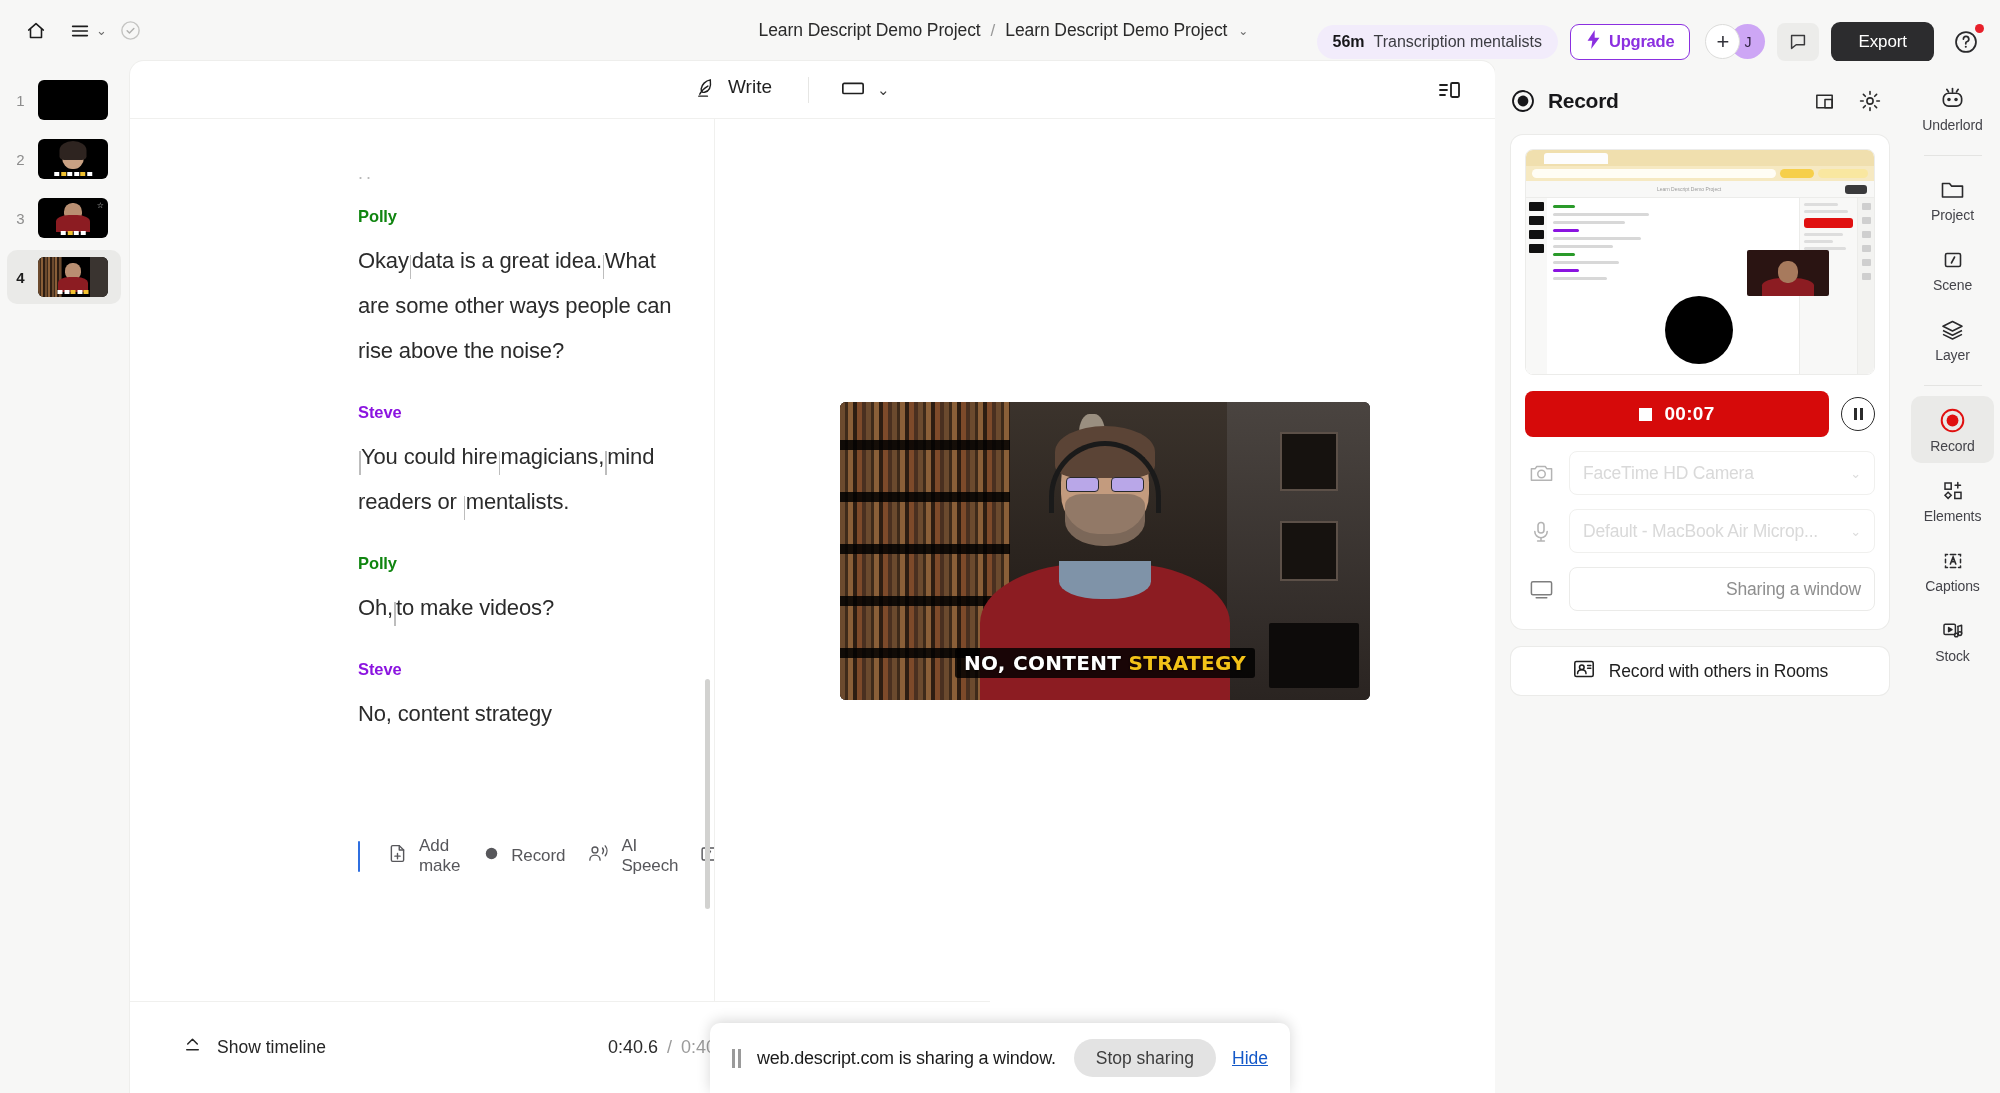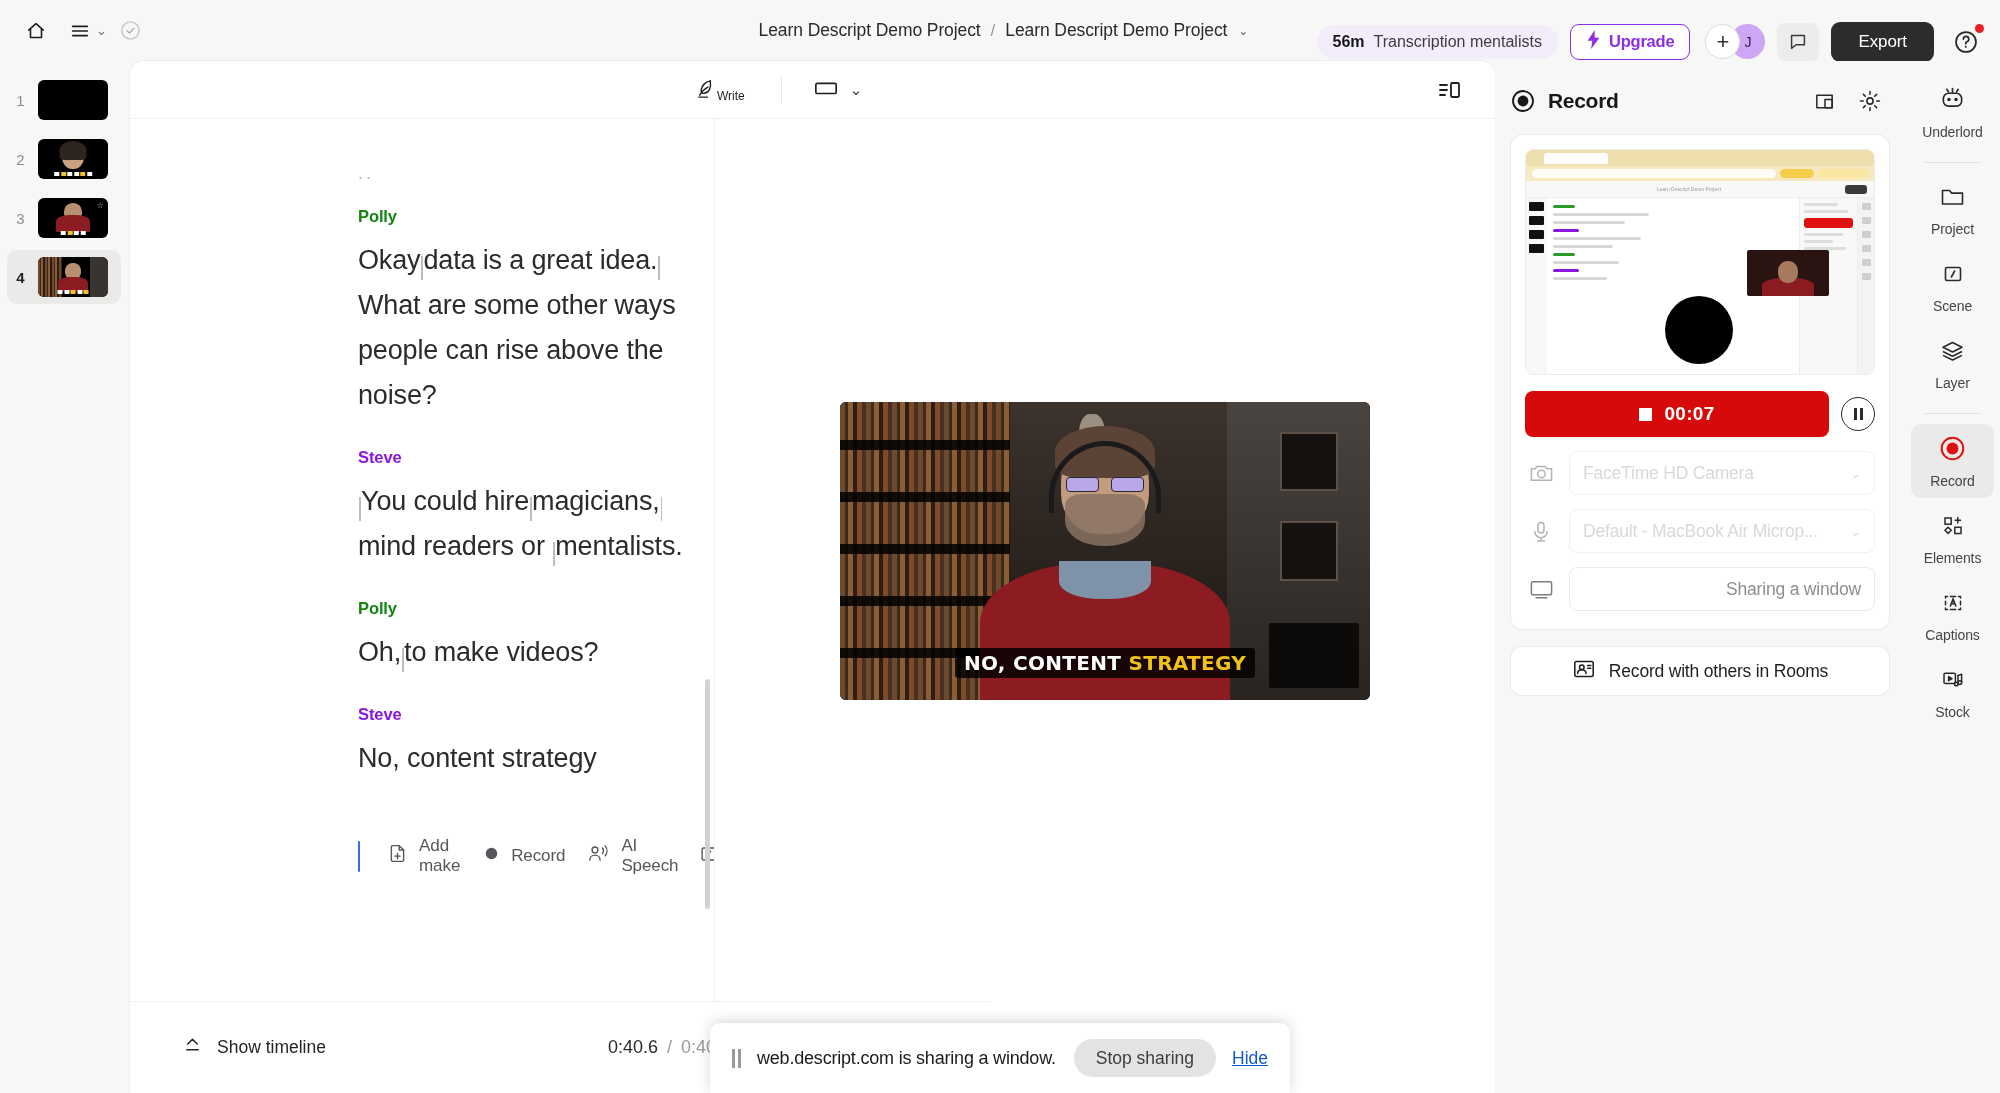--- a/index.html
+++ b/index.html
@@ -98,39 +98,39 @@
   .editor-card {
     position: absolute; left: 130px; top: 61px; right: 505px; bottom: 0;
     background: #ffffff; border-radius: 14px 14px 0 0;
     box-shadow: 0 0 0 1px #eeeeec;
   }
   .editor-toolbar {
     height: 58px; display: flex; align-items: center; position: relative;
     border-bottom: 1px solid #f0f0ee;
   }
   .write-btn {
-    display: flex; align-items: flex-end; padding: 7px 14px; border-radius: 8px;
-    cursor: pointer; margin-left: 550px; color: #1f1f1f; font-size: 12px;
+    display: flex; align-items: flex-start; gap: 11px; padding: 7px 14px; border-radius: 8px;
+    cursor: pointer; margin-left: 550px; color: #1f1f1f; font-size: 19px;
   }
   .tb-divider { width: 1px; height: 26px; background: #e6e6e4; margin: 0 22px; }
   .ratio-btn { display: flex; align-items: center; gap: 12px; padding: 6px 10px; border-radius: 7px; cursor: pointer; }
   .layout-btn { position: absolute; right: 26px; width: 40px; height: 36px; display: flex; align-items: center; justify-content: center; border-radius: 7px; cursor: pointer; }
 
   .editor-body { position: absolute; top: 58px; left: 0; right: 0; bottom: 92px; display: flex; }
   .transcript-pane {
     width: 585px; position: relative; border-right: 1px solid #f0f0ee; overflow: hidden;
   }
   .transcript-inner { padding: 44px 30px 0 228px; }
   .dots { color: #b9b9b9; font-size: 18px; letter-spacing: 3px; margin-bottom: 34px; height: 10px; }
   .para { margin-bottom: 30px; }
   .speaker { font-size: 16.5px; font-weight: bold; margin-bottom: 12px; letter-spacing: -0.1px; cursor: pointer; }
   .sp-polly { color: #108510; }
   .sp-steve { color: #8b14e0; }
   .utter {
-    font-size: 27px; line-height: 45px; color: #2b2b2b; letter-spacing: -0.15px;
+    font-size: 22px; line-height: 45px; color: #2b2b2b; letter-spacing: -0.15px;
     cursor: text;
   }
   .gap { display: inline-block; width: 3px; position: relative; }
   .gap::before {
     content: ""; position: absolute; left: 1px; top: -13px; width: 1.5px; height: 24px;
     background: #bdbdbd;
   }
   .transcript-toolbar {
     position: absolute; left: 228px; bottom: 118px; display: flex; align-items: center; gap: 0;
   }
@@ -312,21 +312,21 @@
     gap: 13px; cursor: pointer; font-size: 17.5px; color: #1f1f1f; letter-spacing: -0.2px;
   }
 
   
   .right-rail {
     position: absolute; right: 0; top: 61px; width: 95px; bottom: 0;
     background: #f7f7f6; display: flex; flex-direction: column; align-items: center; padding-top: 14px;
   }
   .rail-item {
     width: 83px; padding: 11px 0 9px 0; border-radius: 10px; cursor: pointer;
-    display: flex; flex-direction: column; align-items: center; gap: 7px; margin-bottom: 4px;
+    display: flex; flex-direction: column; align-items: center; margin-bottom: 4px;
   }
   .rail-item.active { background: #eaeae8; }
   .rail-label { font-size: 14px; color: #44444a; letter-spacing: -0.1px; }
   .rail-sep { width: 58px; height: 1px; background: #e4e4e2; margin: 9px 0 10px 0; }
 </style>
 </head>
 <body>
 
 <div id="app">
 

